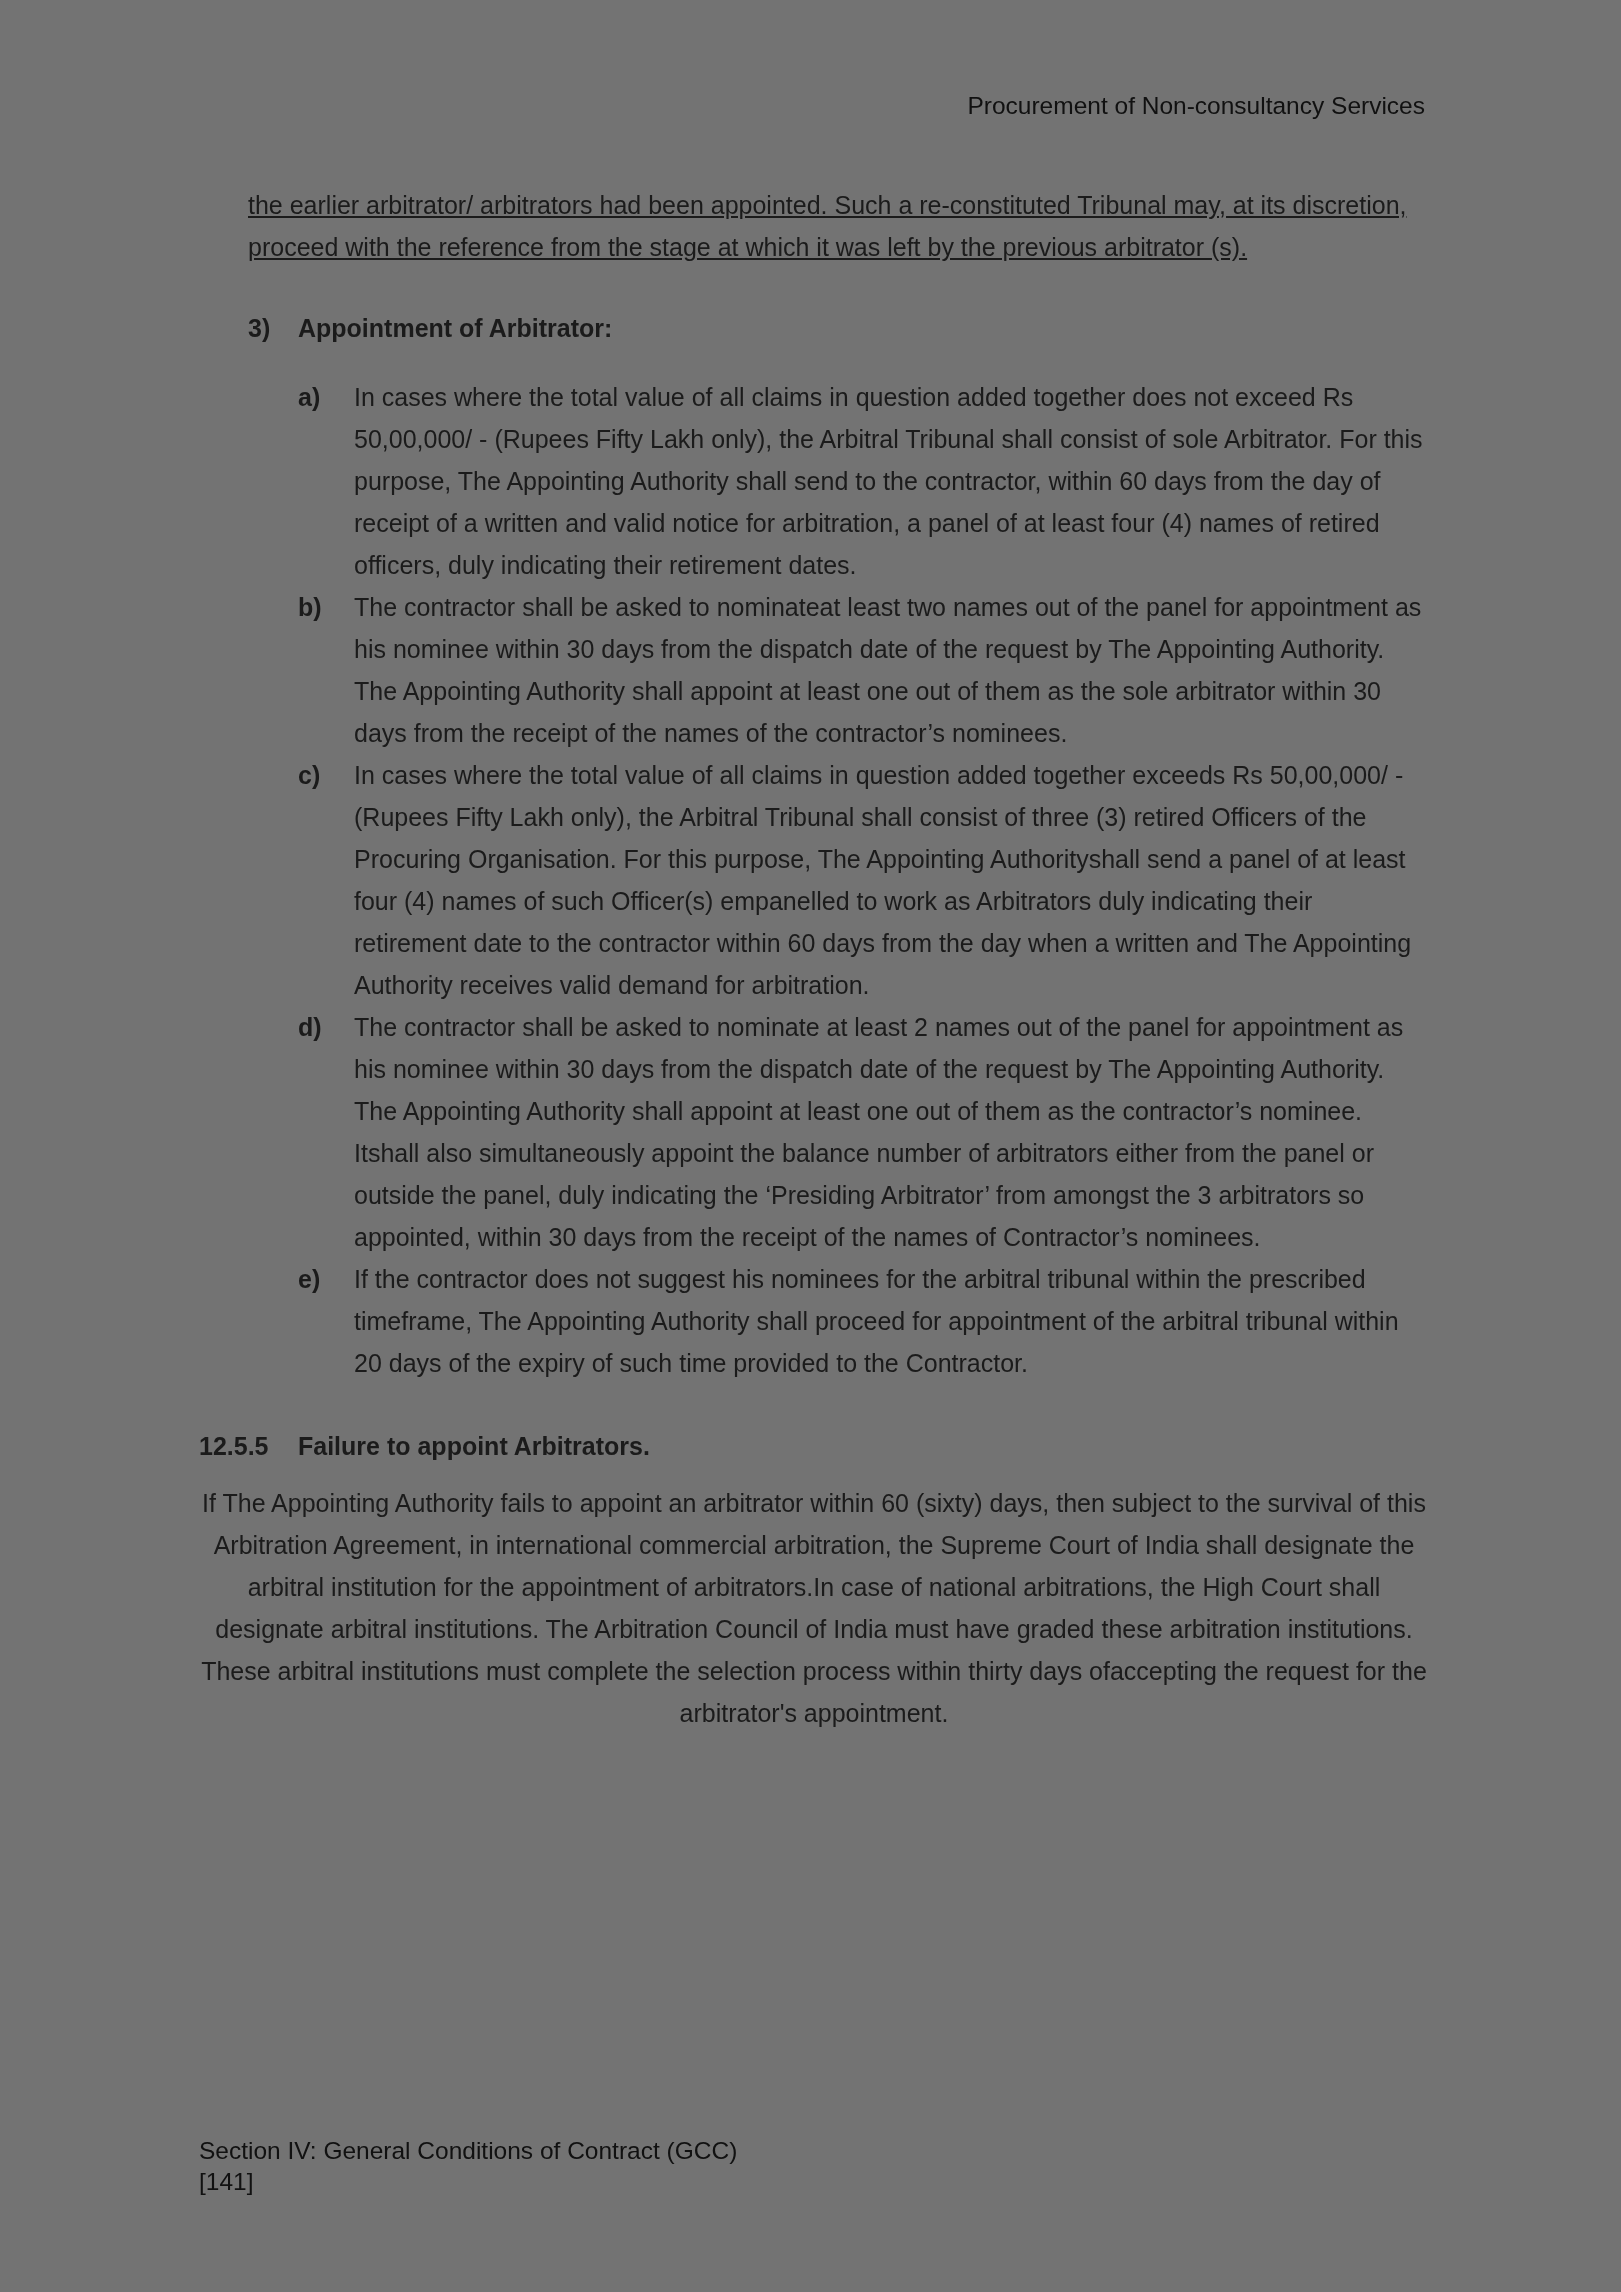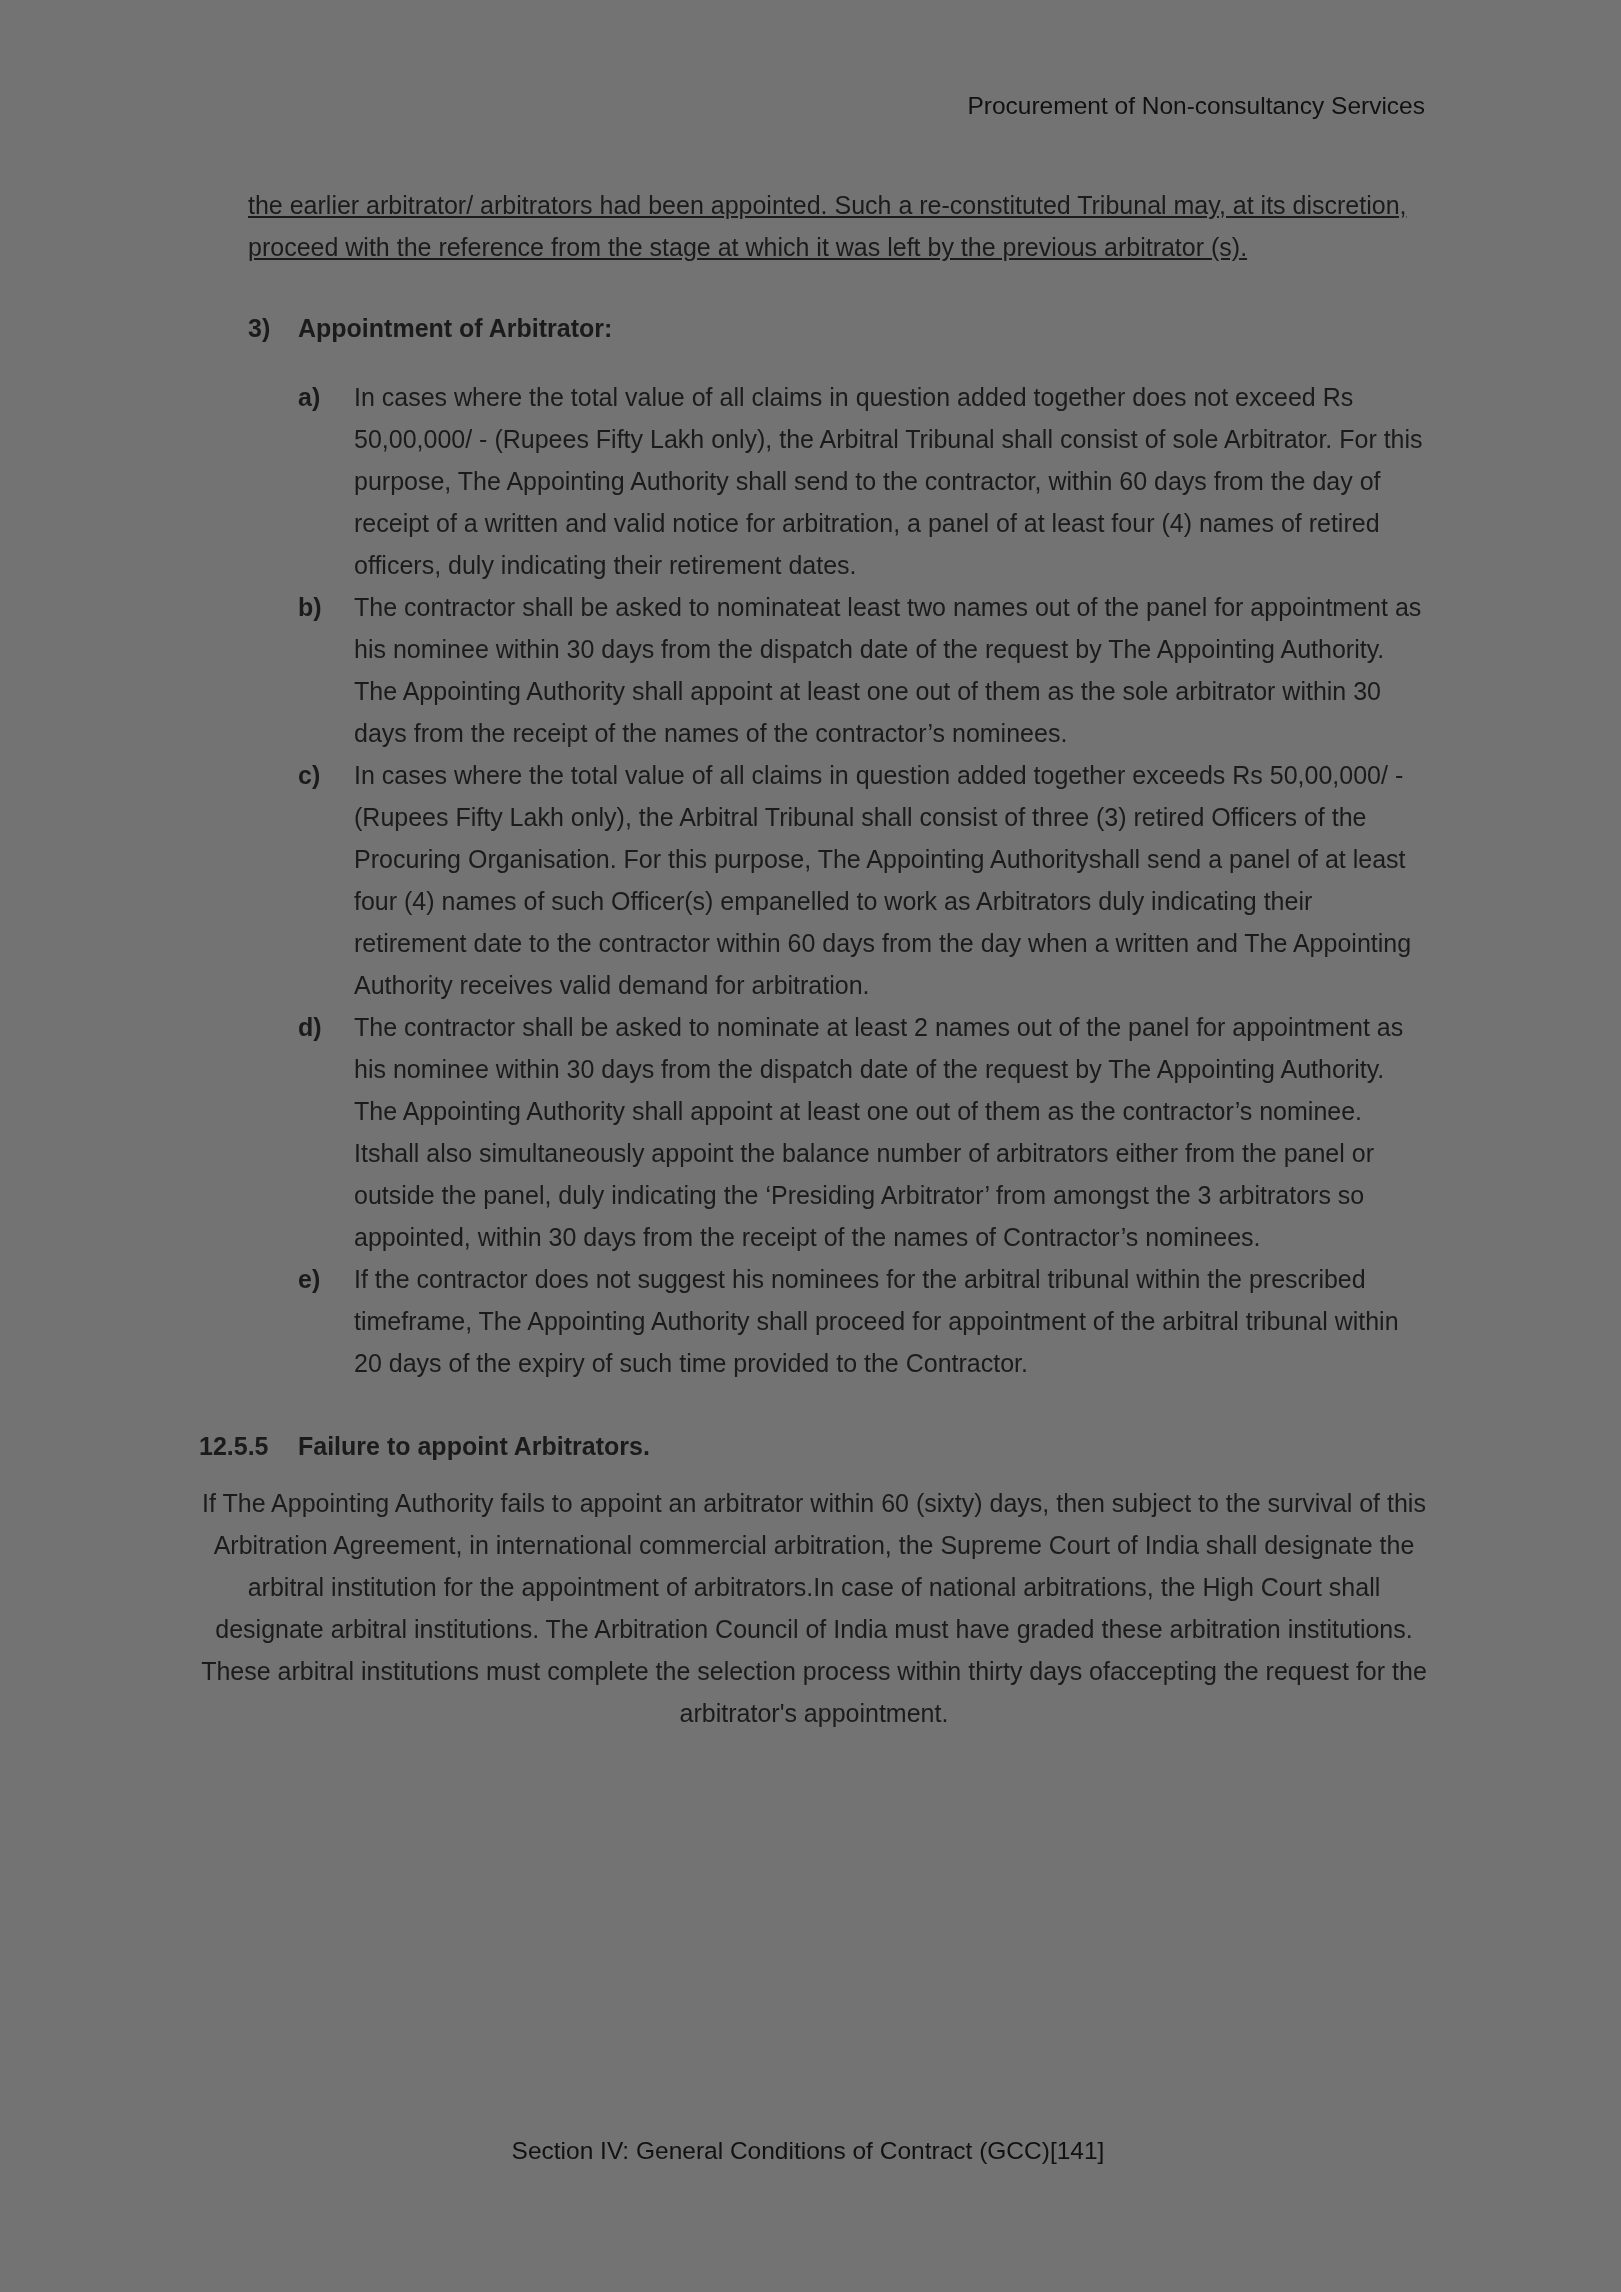--- a/index.html
+++ b/index.html
@@ -83,22 +83,23 @@
     text-align: center;
   }
   .footer {
     position: absolute;
     top: 2135px;
     left: 199px;
     right: 204px;
     font-size: 24.5px;
     line-height: 31px;
     display: flex;
-    justify-content: center;
+    justify-content: flex-start;
     color: #111111;
+    flex-direction: column;
   }
 </style>
 </head>
 <body>
 
 <div class="page">
 
   <div class="running-header">
     <span>Procurement of Non-consultancy Services</span>
   </div>

